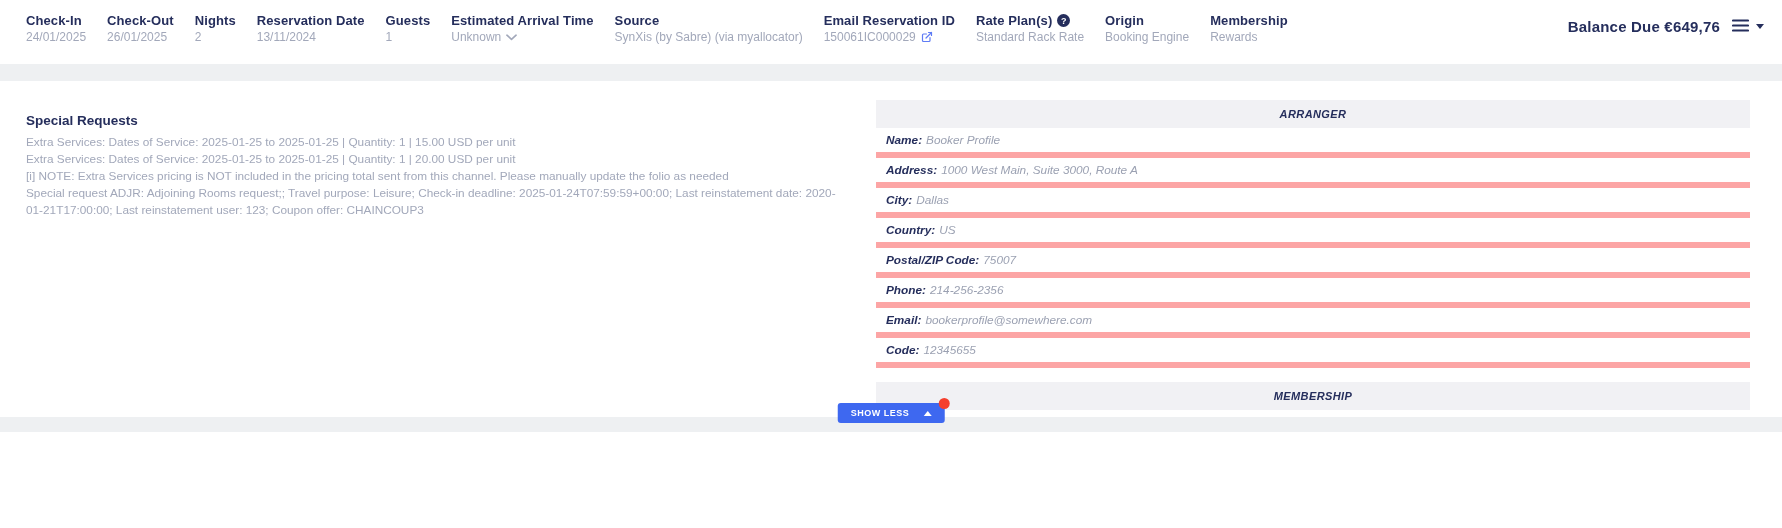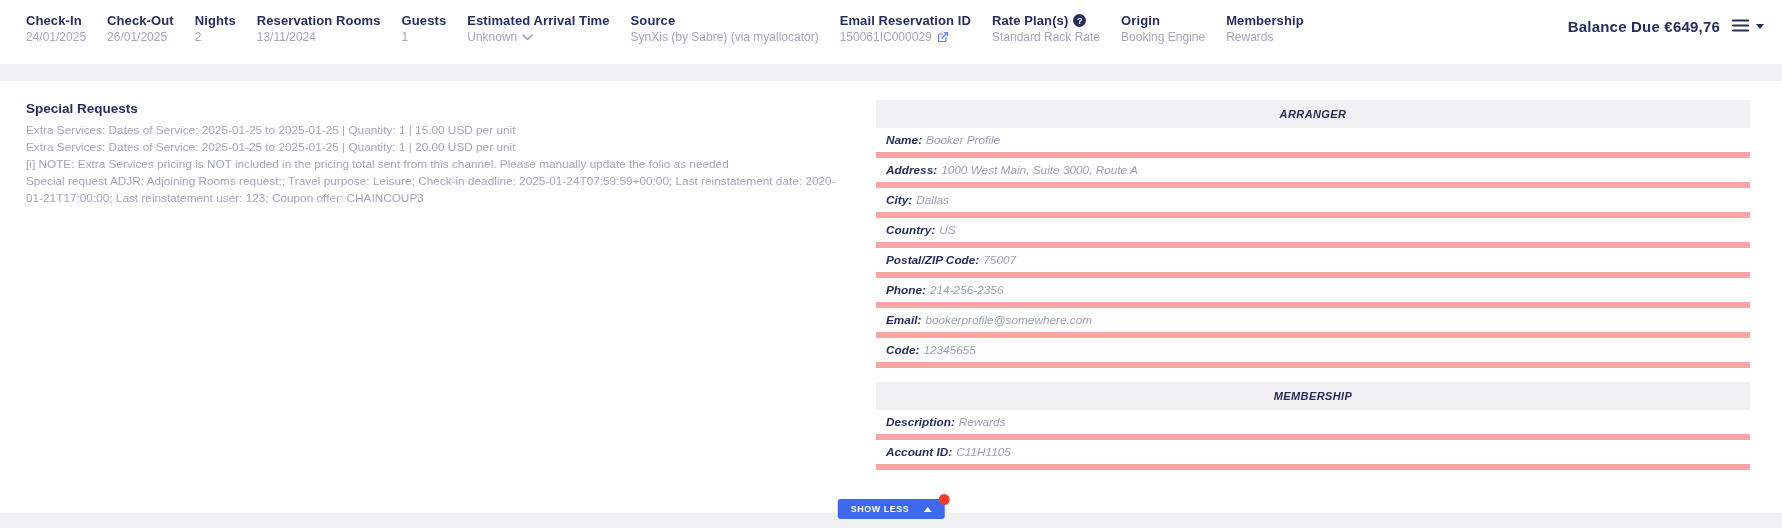--- a/index.html
+++ b/index.html
@@ -2,21 +2,21 @@
 <html><head>
 <meta charset="utf-8">
 <style>
   * { box-sizing: border-box; }
   html,body { margin:0; padding:0; }
   body {
     width:1782px; height:528px; background:#ffffff;
     font-family:"Liberation Sans", sans-serif;
     -webkit-font-smoothing:antialiased;
   }
-  .page { position:relative; width:1782px; height:528px; overflow:hidden; background:#fff; }
+  .page { position:relative; width:1782px; height:432px; overflow:hidden; background:#fff; }
 
   
   .topbar {
     height:64px; display:flex; justify-content:space-between;
     align-items:flex-start; padding:13px 14px 0 26px;
   }
   .fields { display:flex; gap:21px; }
   .field { white-space:nowrap; }
   .flabel {
     font-size:13px; font-weight:bold; color:#252e5c; letter-spacing:0.1px;
@@ -44,21 +44,21 @@
   .caret {
     width:0; height:0; border-left:4px solid transparent;
     border-right:4px solid transparent; border-top:5px solid #252e5c;
   }
 
   
   .band { height:17px; background:#eef0f2; }
 
   
   .content { display:flex; height:432px; align-items:flex-start; }
-  .left { width:876px; padding:20px 40px 0 26px; }
+  .left { width:876px; padding:20px 40px 0 26px;margin-top:12px; }
   .sr-title { margin:0 0 6px 0; font-size:13.5px; font-weight:bold; color:#252e5c; }
   .sr-line { margin:0; font-size:11.8px; line-height:17px; color:#a2a8ba; }
 
   .right { flex:1; margin-right:32px; padding-top:19px; }
   .panel { width:100%;font-style:italic; }
   .panel + .panel { margin-top:14px; }
   .panel-header {
     background:#f1f1f4; text-align:center; font-size:11px; font-weight:bold;
     color:#252e5c; padding:8px 0; letter-spacing:0.4px;
   }
@@ -105,21 +105,21 @@
         <div class="flabel">Check-Out</div>
         <div class="fvalue">26/01/2025</div>
       </div>
 
       <div class="field">
         <div class="flabel">Nights</div>
         <div class="fvalue">2</div>
       </div>
 
       <div class="field">
-        <div class="flabel">Reservation Rooms</div>
+        <div class="flabel">Reservation Date</div>
         <div class="fvalue">13/11/2024</div>
       </div>
 
       <div class="field">
         <div class="flabel">Guests</div>
         <div class="fvalue">1</div>
       </div>
 
       <div class="field">
         <div class="flabel">Estimated Arrival Time</div>

